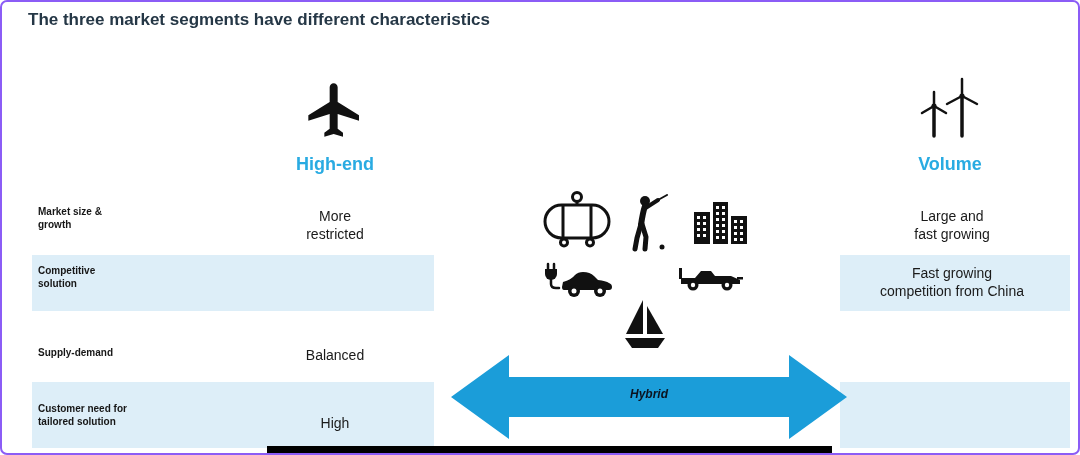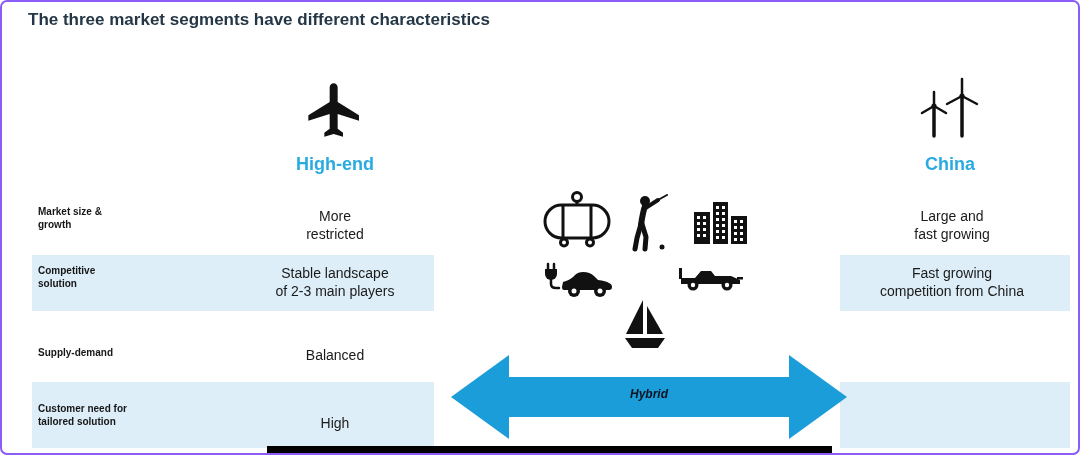--- a/index.html
+++ b/index.html
@@ -64,34 +64,32 @@
         <line x1="48" y1="24" x2="63" y2="32" stroke-width="2.5"></line>
         <line x1="20" y1="34" x2="20" y2="64" stroke-width="3.5"></line>
         <line x1="20" y1="34" x2="20" y2="20" stroke-width="2.5"></line>
         <line x1="20" y1="34" x2="8" y2="41" stroke-width="2.5"></line>
         <line x1="20" y1="34" x2="32" y2="41" stroke-width="2.5"></line>
       </g>
       <circle cx="48" cy="24" r="2.6" fill="#111"></circle>
       <circle cx="20" cy="34" r="2.6" fill="#111"></circle>
     </svg>
   </div>
-  <div class="col-header" style="left:838px; top:152px;">China</div>
+  <div class="col-header" style="left:838px; top:152px;">Volume</div>
 
   <div class="row-label" style="top:203px;">Market size &amp;
 growth</div>
   <div class="row-label" style="top:262px;">Competitive
 solution</div>
   <div class="row-label" style="top:344px;">Supply-demand</div>
   <div class="row-label" style="top:400px;">Customer need for
 tailored solution</div>
 
   <div class="cell" style="left:221px; top:205px; width:224px;">More
 restricted</div>
-  <div class="cell" style="left:221px; top:262px; width:224px;">Stable landscape
-of 2-3 main players</div>
   <div class="cell" style="left:221px; top:344px; width:224px;">Balanced</div>
   <div class="cell" style="left:221px; top:412px; width:224px;">High</div>
 
   <div class="cell" style="left:840px; top:205px; width:220px;">Large and
 fast growing</div>
   <div class="cell" style="left:840px; top:262px; width:220px;">Fast growing
 competition from China</div>
 
   <div class="icon" style="left:538px; top:188px;">
     <svg viewBox="0 0 78 58" width="78" height="58" fill="none" stroke="#111" stroke-width="3">

